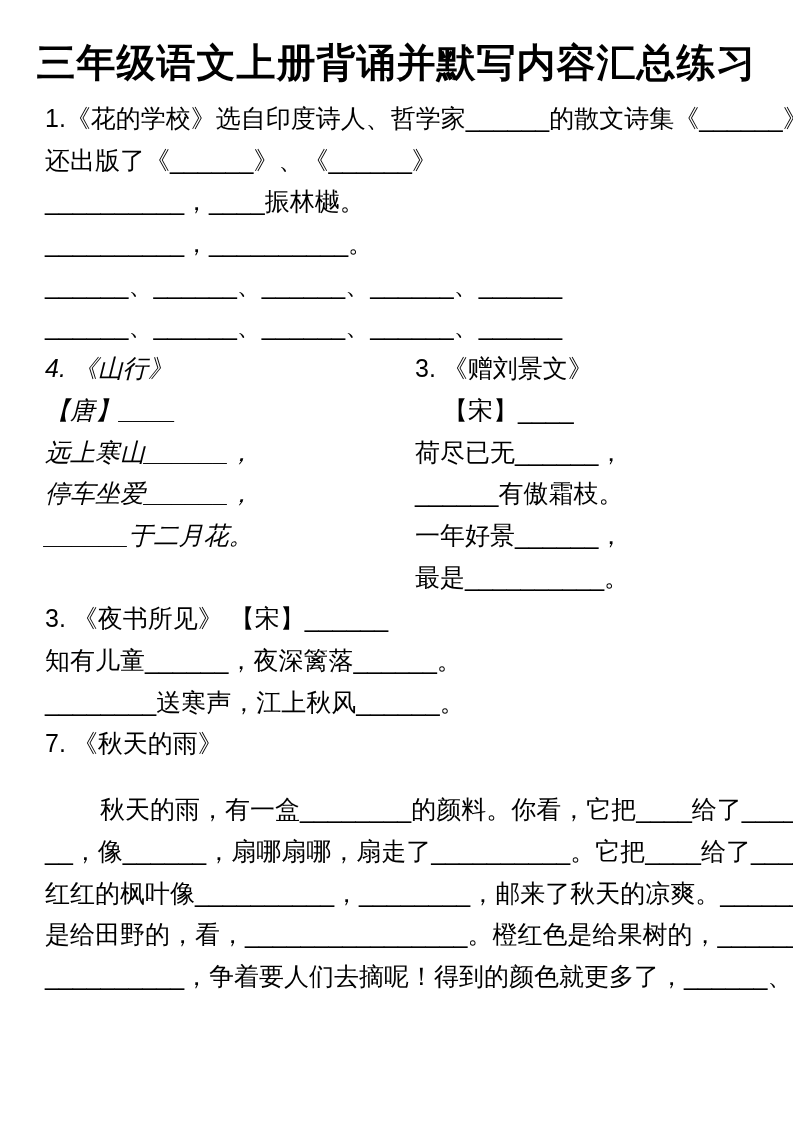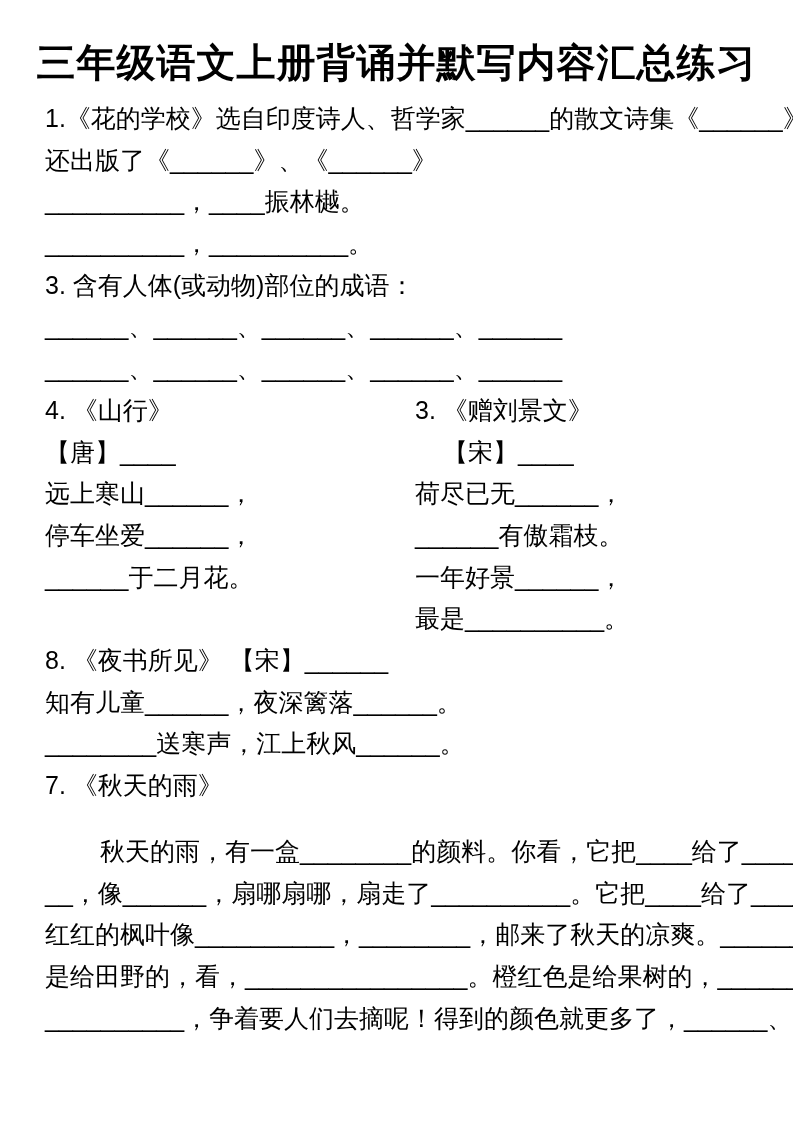--- a/index.html
+++ b/index.html
@@ -23,41 +23,40 @@
     line-height: 1.1;
   }
   .content {
     padding: 13px 40px 0 45px;
     font-size: 25px;
     line-height: 41.7px;
     font-weight: 400;
   }
   .line { white-space: nowrap; }
   .poem-row { display: flex; }
-  .poem-col-left { width: 370px; flex: 0 0 370px; }
+  .poem-col-left { width: 370px; flex: 0 0 370px; font-style: italic; }
   .poem-col-right { flex: 1 1 auto; }
   .indent-author { padding-left: 28px; }
   .para-first-indent { text-indent: 55px; margin-top: 24px; }
 </style>
 </head>
 <body>
 
 <div class="page">
 
   <h1 class="title">三年级语文上册背诵并默写内容汇总练习</h1>
 
   <div class="content">
 
     <div class="line">1.《花的学校》选自印度诗人、哲学家______的散文诗集《______》他</div>
     <div class="line">还出版了《______》、《______》</div>
 
     <div class="line">__________，____振林樾。</div>
     <div class="line">__________，__________。</div>
 
-    <div class="line">3. 含有人体(或动物)部位的成语：</div>
     <div class="line">______、______、______、______、______</div>
     <div class="line">______、______、______、______、______</div>
 
     <div class="poem-row">
       <div class="poem-col-left">
         <div class="line">4. 《山行》</div>
         <div class="line">【唐】____</div>
         <div class="line">远上寒山______，</div>
         <div class="line">停车坐爱______，</div>
         <div class="line">______于二月花。</div>
@@ -65,21 +64,21 @@
       <div class="poem-col-right">
         <div class="line">3. 《赠刘景文》</div>
         <div class="line indent-author">【宋】____</div>
         <div class="line">荷尽已无______，</div>
         <div class="line">______有傲霜枝。</div>
         <div class="line">一年好景______，</div>
         <div class="line">最是__________。</div>
       </div>
     </div>
 
-    <div class="line">8. 《夜书所见》 【宋】______</div>
+    <div class="line">3. 《夜书所见》 【宋】______</div>
     <div class="line">知有儿童______，夜深篱落______。</div>
     <div class="line">________送寒声，江上秋风______。</div>
 
     <div class="line">7. 《秋天的雨》</div>
     <div class="line para-first-indent">秋天的雨，有一盒________的颜料。你看，它把____给了____</div>
     <div class="line">__，像______，扇哪扇哪，扇走了__________。它把____给了____，</div>
     <div class="line">红红的枫叶像__________，________，邮来了秋天的凉爽。______</div>
     <div class="line">是给田野的，看，________________。橙红色是给果树的，______</div>
     <div class="line">__________，争着要人们去摘呢！得到的颜色就更多了，______、</div>
 

